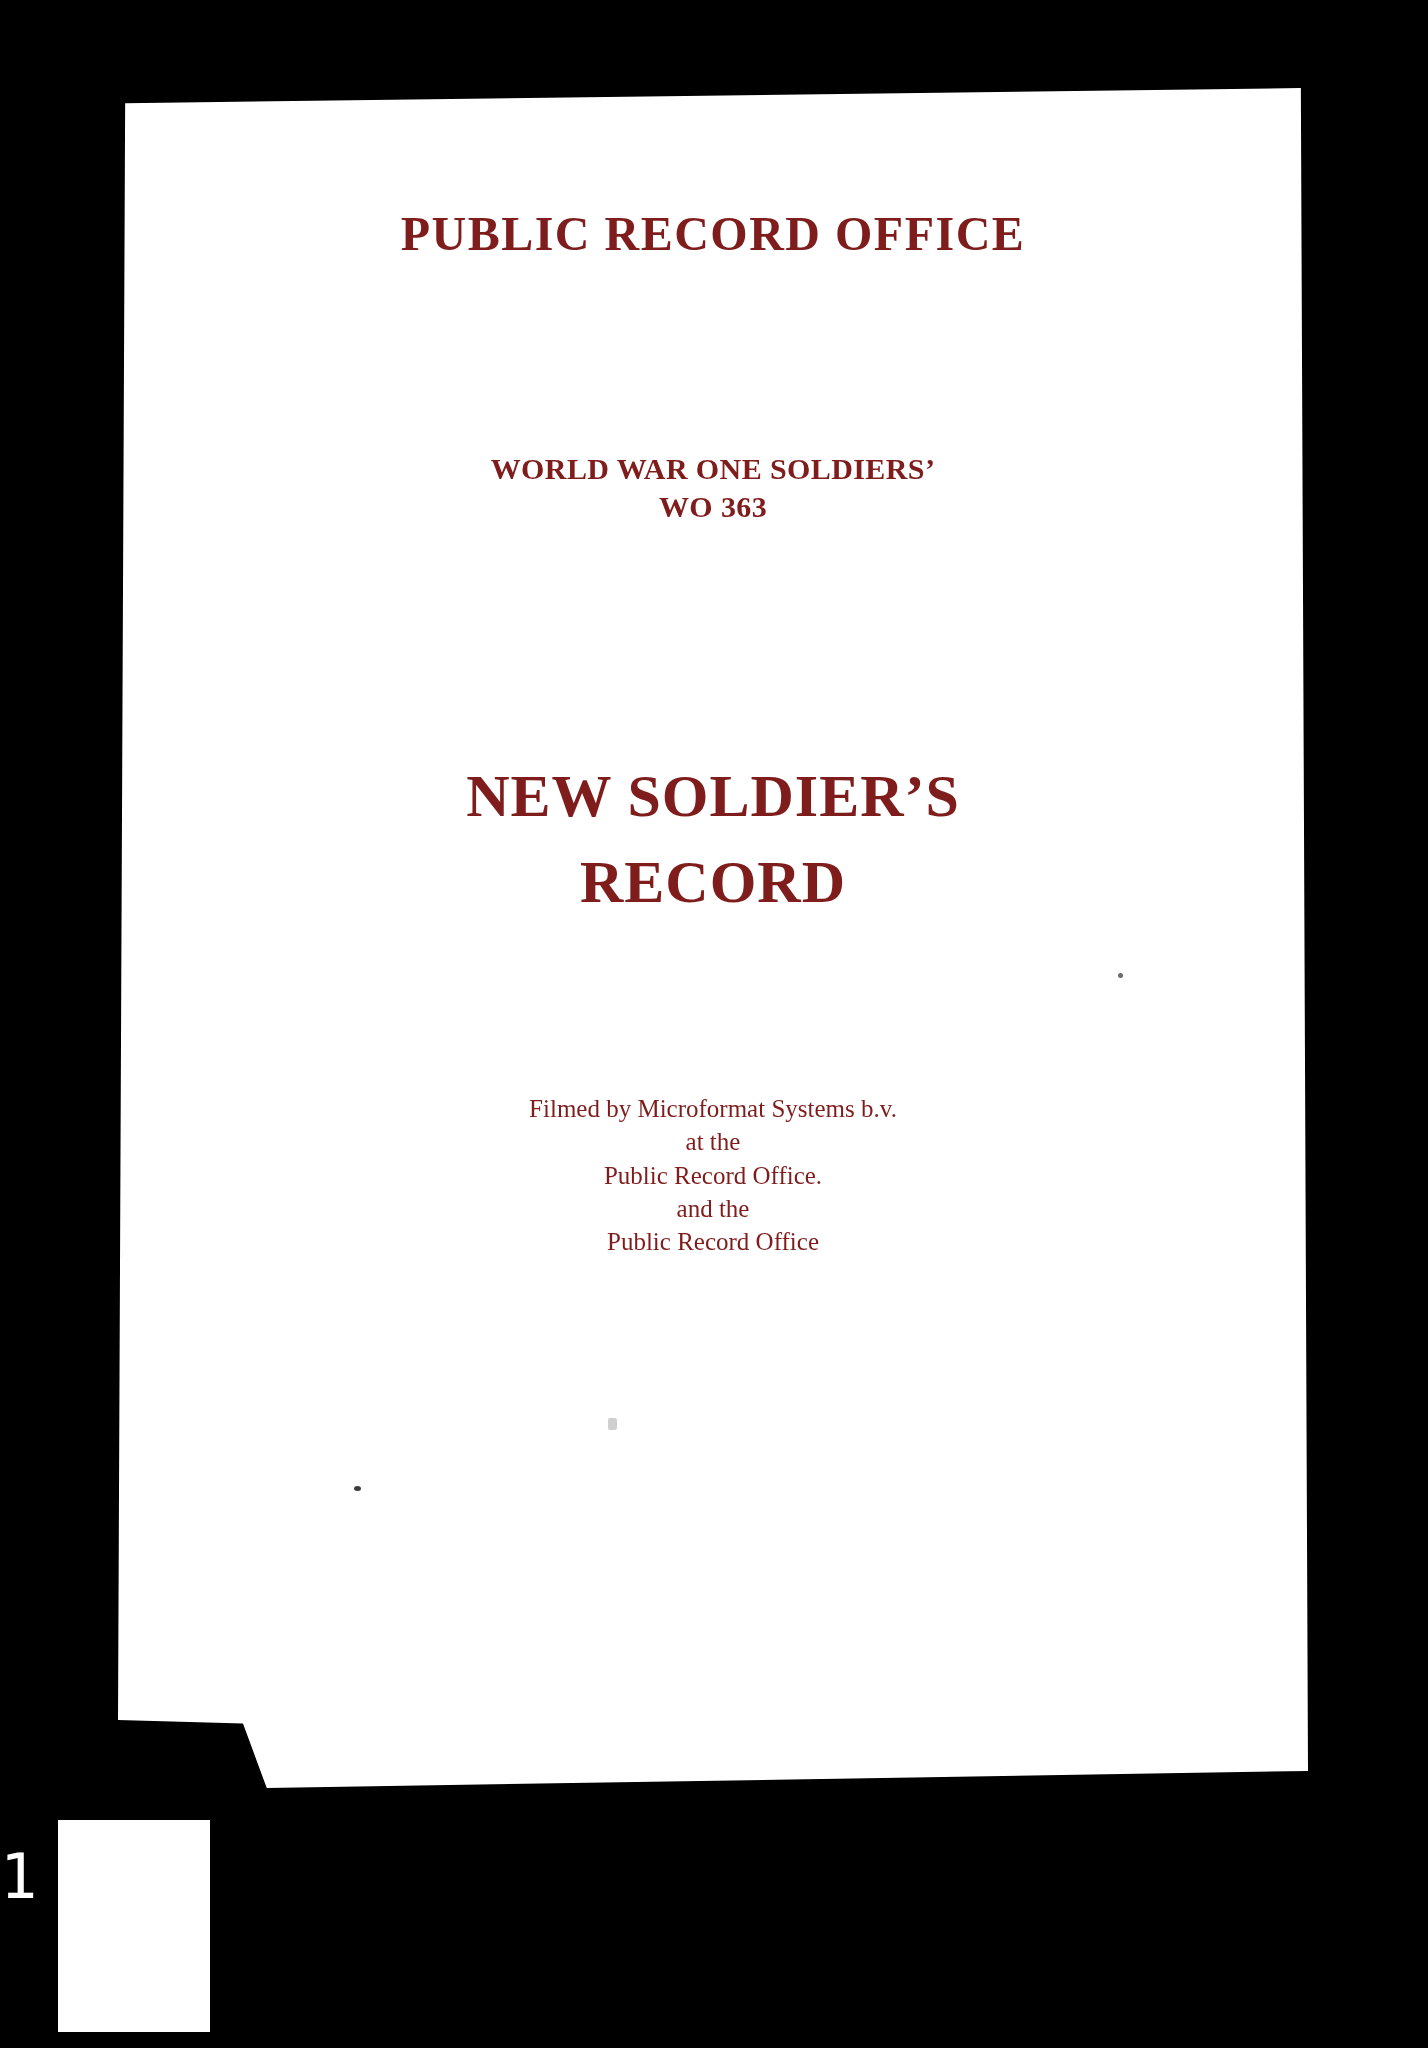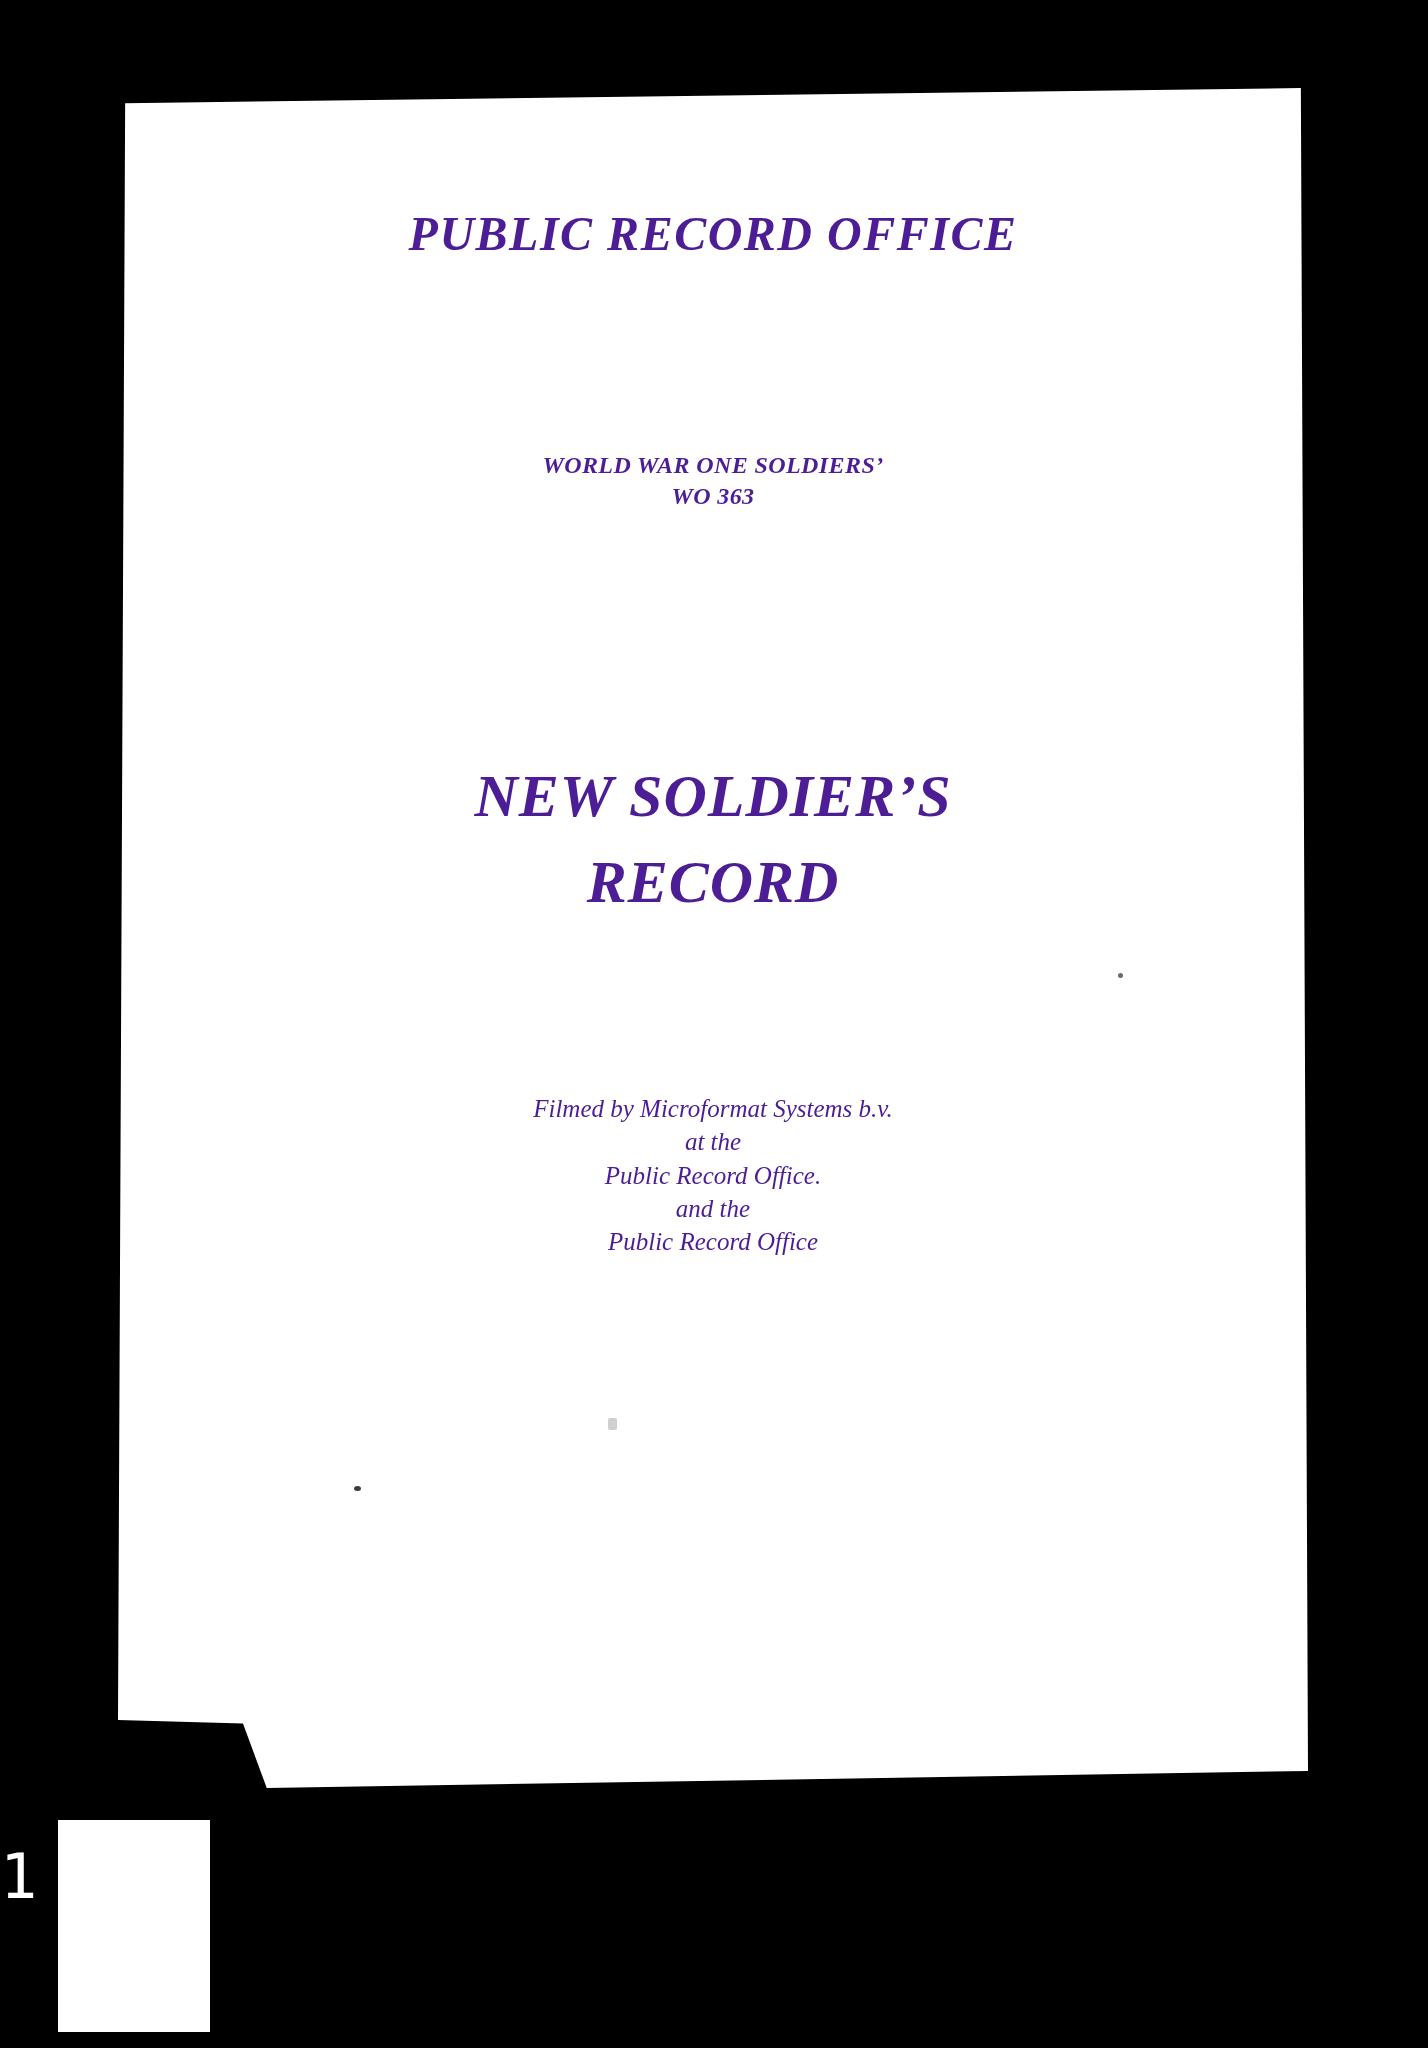--- a/index.html
+++ b/index.html
@@ -33,41 +33,40 @@
       0% 96.0%
     );
   }
 
   .page-inner {
     position: absolute;
     left: 0;
     top: 0;
     width: 100%;
     height: 100%;
-    color: #4c1d95;
+    color: #7f1d1d;
     text-align: center;
-    font-style: italic;
   }
 
   #title-main {
     position: absolute;
     top: 118px;
     left: 0;
     width: 100%;
     font-size: 48px;
     font-weight: bold;
     letter-spacing: 1.5px;
   }
 
   #subtitle-block {
     position: absolute;
     top: 362px;
     left: 0;
     width: 100%;
-    font-size: 24px;
+    font-size: 30px;
     font-weight: bold;
     line-height: 1.28;
     letter-spacing: 0.4px;
   }
   #subtitle-block .line {
     display: block;
   }
 
   #record-heading {
     position: absolute;

